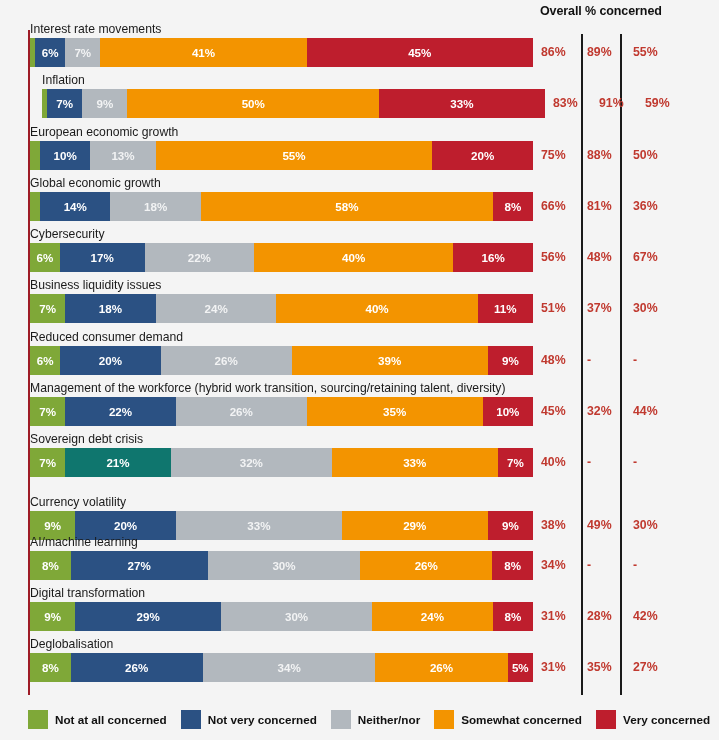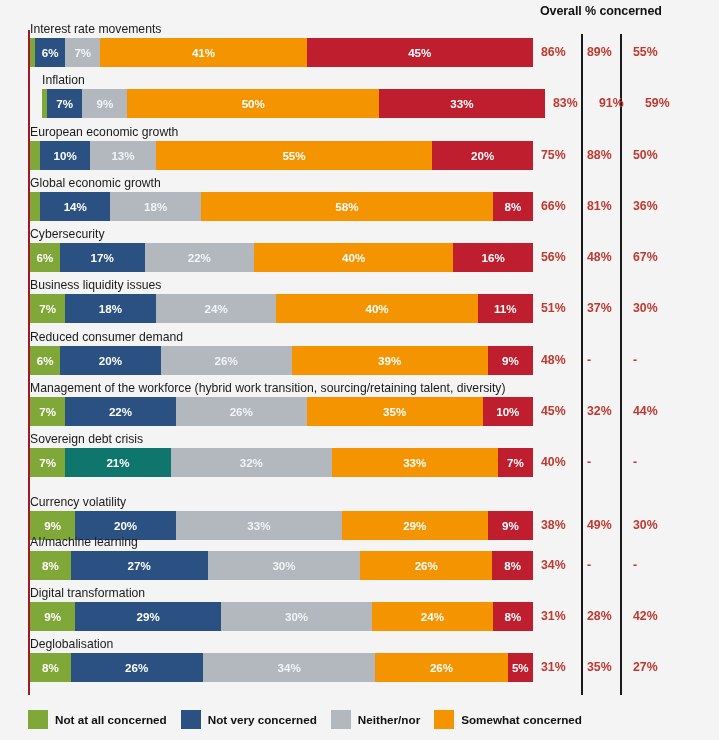--- a/index.html
+++ b/index.html
@@ -385,15 +385,19 @@
         <span class="legend-label">Not very concerned</span>
       </div>
       <div class="legend-item">
         <span class="legend-swatch" style="background: rgb(178, 184, 190);"></span>
         <span class="legend-label">Neither/nor</span>
       </div>
       <div class="legend-item">
         <span class="legend-swatch" style="background: rgb(243, 148, 0);"></span>
         <span class="legend-label">Somewhat concerned</span>
       </div>
+      <div class="legend-item">
+        <span class="legend-swatch" style="background: rgb(190, 30, 45);"></span>
+        <span class="legend-label">Very concerned</span>
+      </div>
     </div>
 
 </div>
 
 </body></html>

